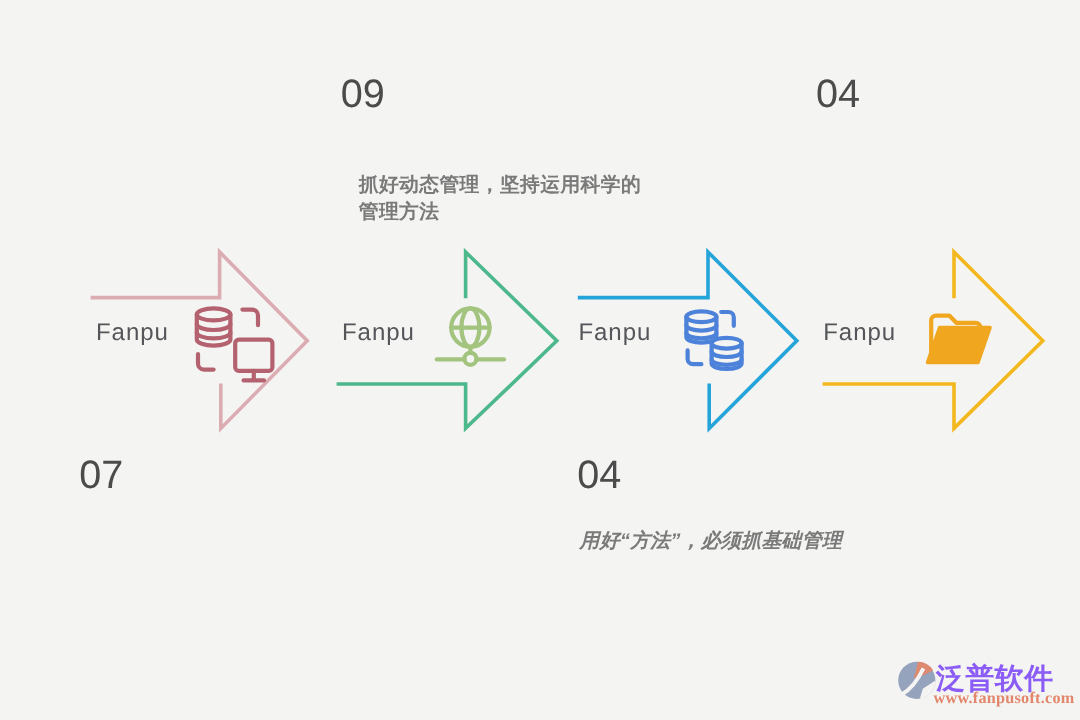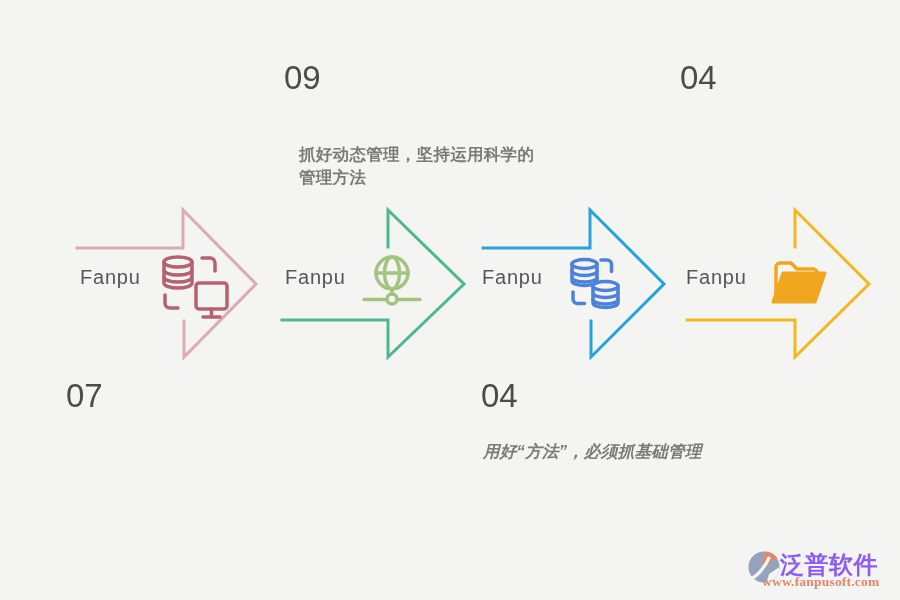--- a/index.html
+++ b/index.html
@@ -46,21 +46,21 @@
   #desc-3{left:483px;top:440px;font-style:italic;}
   #desc-4{left:683px;top:127px;}
   .watermark{
     position:absolute;left:748px;top:548px;width:150px;height:44px;
   }
   .watermark-brand{
     position:absolute;left:32px;top:1px;
     font-size:24px;font-weight:bold;color:#8b5cf6;letter-spacing:0.5px;
   }
   .watermark-url{
-    position:absolute;left:14px;top:26px;
+    position:absolute;left:30px;top:26px;
     font-family:"Liberation Serif", serif;
     font-size:13.5px;font-weight:bold;color:#e2876c;letter-spacing:0.2px;
   }
 </style>
 </head>
 <body>
 
 <div class="canvas">
 
   <svg class="layer" width="900" height="600" viewBox="0 0 900 600">

